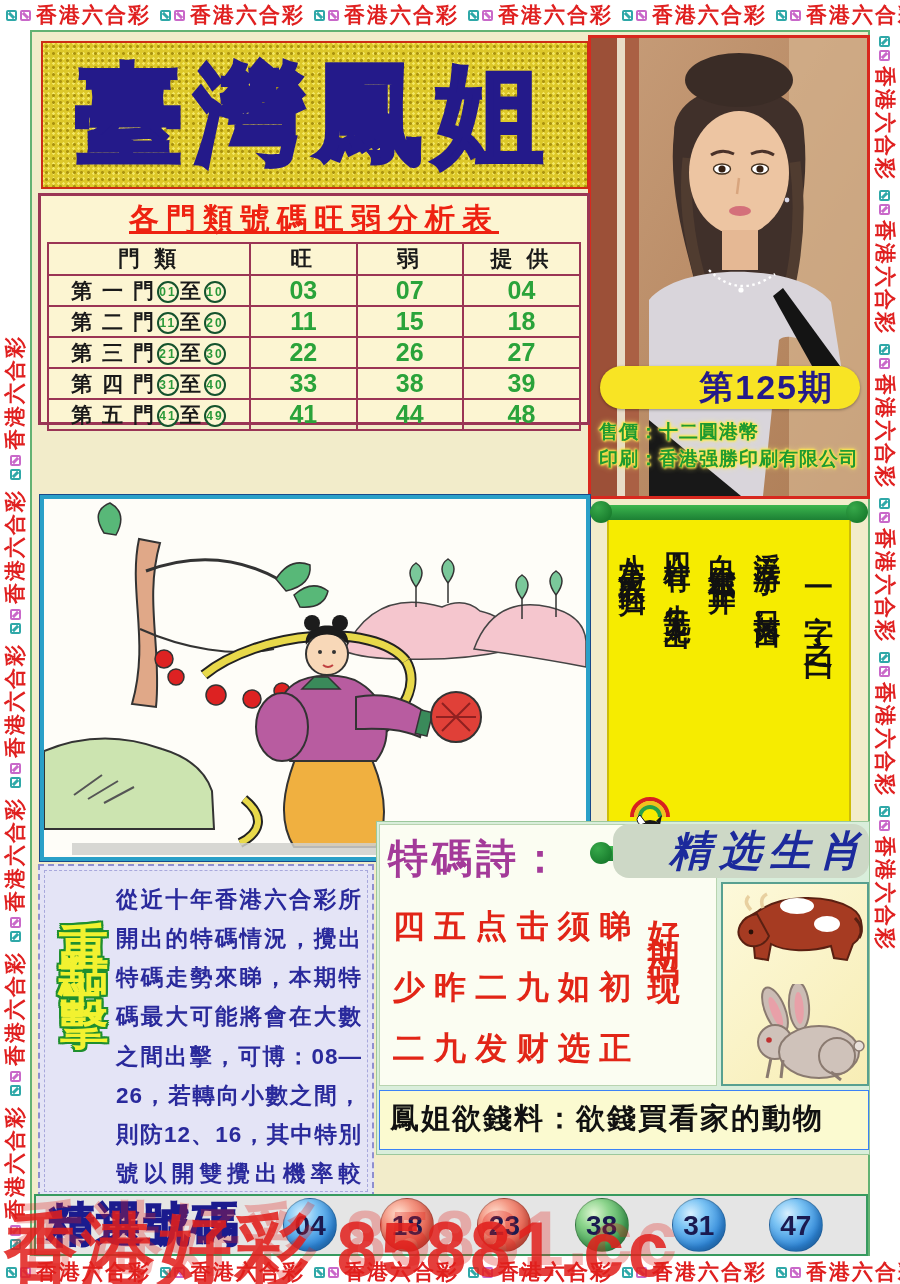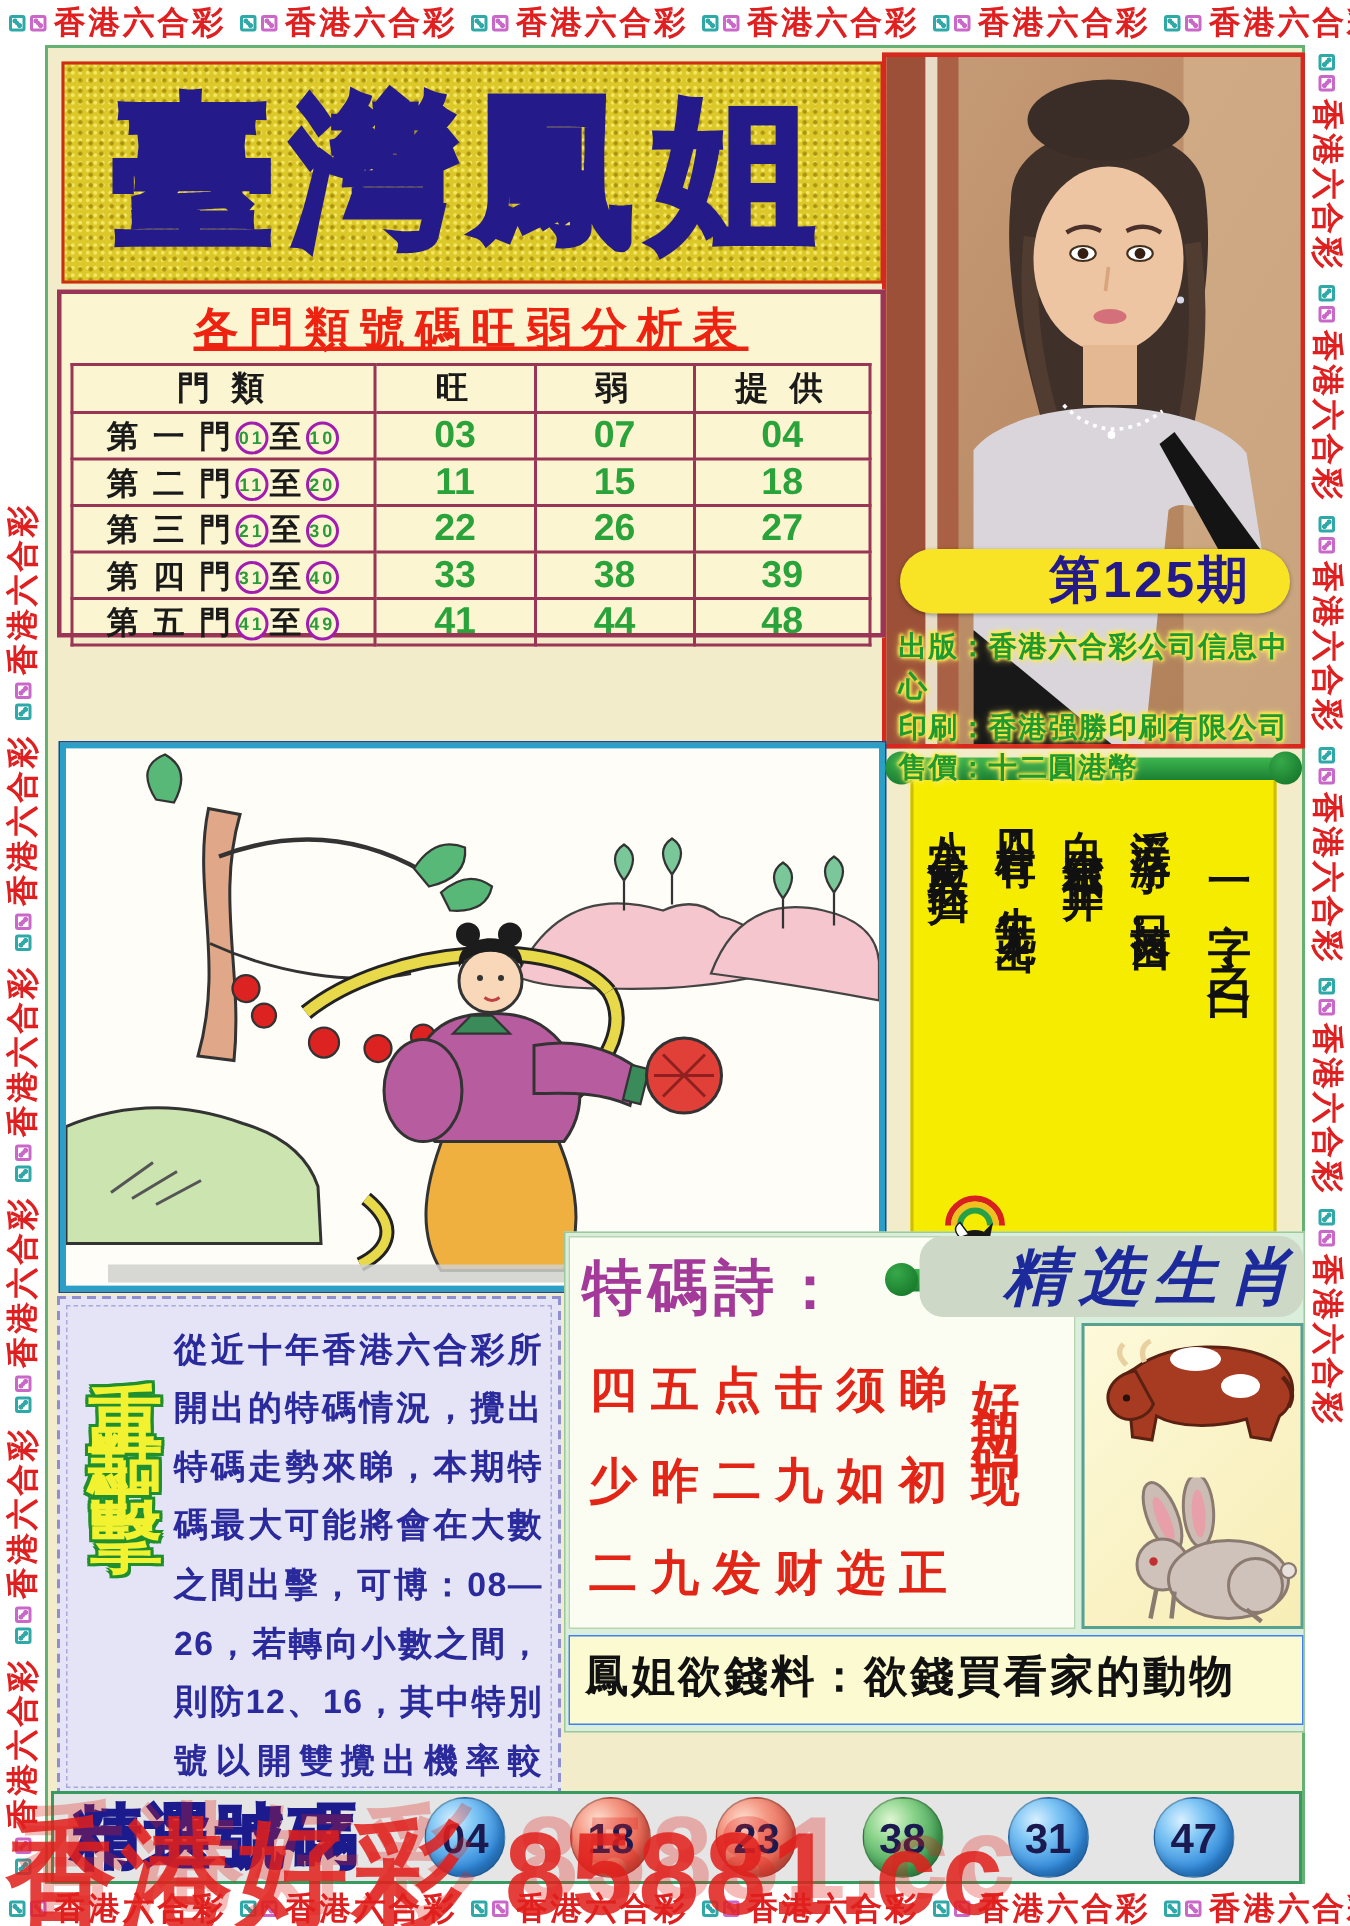--- a/index.html
+++ b/index.html
@@ -52,21 +52,21 @@
   #tablebox{position:absolute;left:6px;top:161px;width:552px;height:232px;background:#fcf5d2;
             border:3px solid #9a3555;}
   #tablebox .ttitle{color:#ee2211;font-size:30px;font-weight:900;text-align:center;
                     letter-spacing:7px;margin-top:3px;text-decoration:underline;}
   #antable{border-collapse:collapse;margin:2px auto 0 auto;width:534px;}
   #antable th,#antable td{border:2px solid #9a3555;text-align:center;padding:0;height:31px;}
   #antable th{font-size:22px;font-weight:900;color:#1a1a1a;letter-spacing:4px;}
   #antable td.men{font-size:21px;font-weight:900;color:#1a1a1a;letter-spacing:2px;}
   #antable td.val{font-size:25px;font-weight:700;color:#2aa33a;}
   #antable col.c1{width:38%;} #antable col.c2{width:20%;} #antable col.c3{width:20%;} #antable col.c4{width:22%;}
-  .circ{display:inline-block;width:22px;height:22px;border:2px solid #a21caf;border-radius:50%;
+  .circ{display:inline-block;width:22px;height:22px;border:2px solid #14532d;border-radius:50%;
         color:#2a9a3a;font-size:12px;font-weight:700;line-height:18px;text-align:center;
         vertical-align:2px;margin:0 1px;background:#fcf5d2;}
 
   
   #illus{position:absolute;left:8px;top:463px;width:550px;height:366px;border:4px solid #2aa0c8;
          outline:1px solid #1a4a8a;background:#fefdf8;}
 
   
   #scroll{position:absolute;left:560px;top:471px;width:274px;height:360px;}
   .roller{position:absolute;left:0;right:0;height:15px;background:linear-gradient(#3cb64e,#1c8034);
@@ -310,23 +310,22 @@
         <rect x="131" y="192" width="36" height="40" fill="#e5b894"></rect>
         <path d="M58,262 C88,224 208,224 240,264 L252,340 C230,305 198,292 188,302 L172,458 L58,458 Z" fill="#d9d5db"></path>
         <path d="M192,250 L252,332 L230,344 L182,258 Z" fill="#141414"></path>
         <path d="M58,382 L150,458 L58,458 Z" fill="#181818"></path>
         <path d="M118,232 Q148,262 184,236" stroke="#ffffff" stroke-width="2.4" fill="none" stroke-dasharray="2.5,3.5"></path>
         <circle cx="150" cy="252" r="2.6" fill="#fff"></circle>
         <circle cx="196" cy="162" r="2.4" fill="#d8d8e8"></circle>
       </svg>
       <div id="issue-pill">第125期</div>
       <div id="publisher">
-          <div class="pline">出版：香港六合彩公司信息中心</div>
+          <div class="pline">售價：十二圓港幣</div>
           <div class="pline">印刷：香港强勝印刷有限公司</div>
-          <div class="pline">售價：十二圓港幣</div>
         </div>
     </div>
 
     <div id="tablebox">
       <div class="ttitle">各門類號碼旺弱分析表</div>
       <table id="antable">
         <colgroup>
             <col class="c1">
             <col class="c2">
             <col class="c3">

